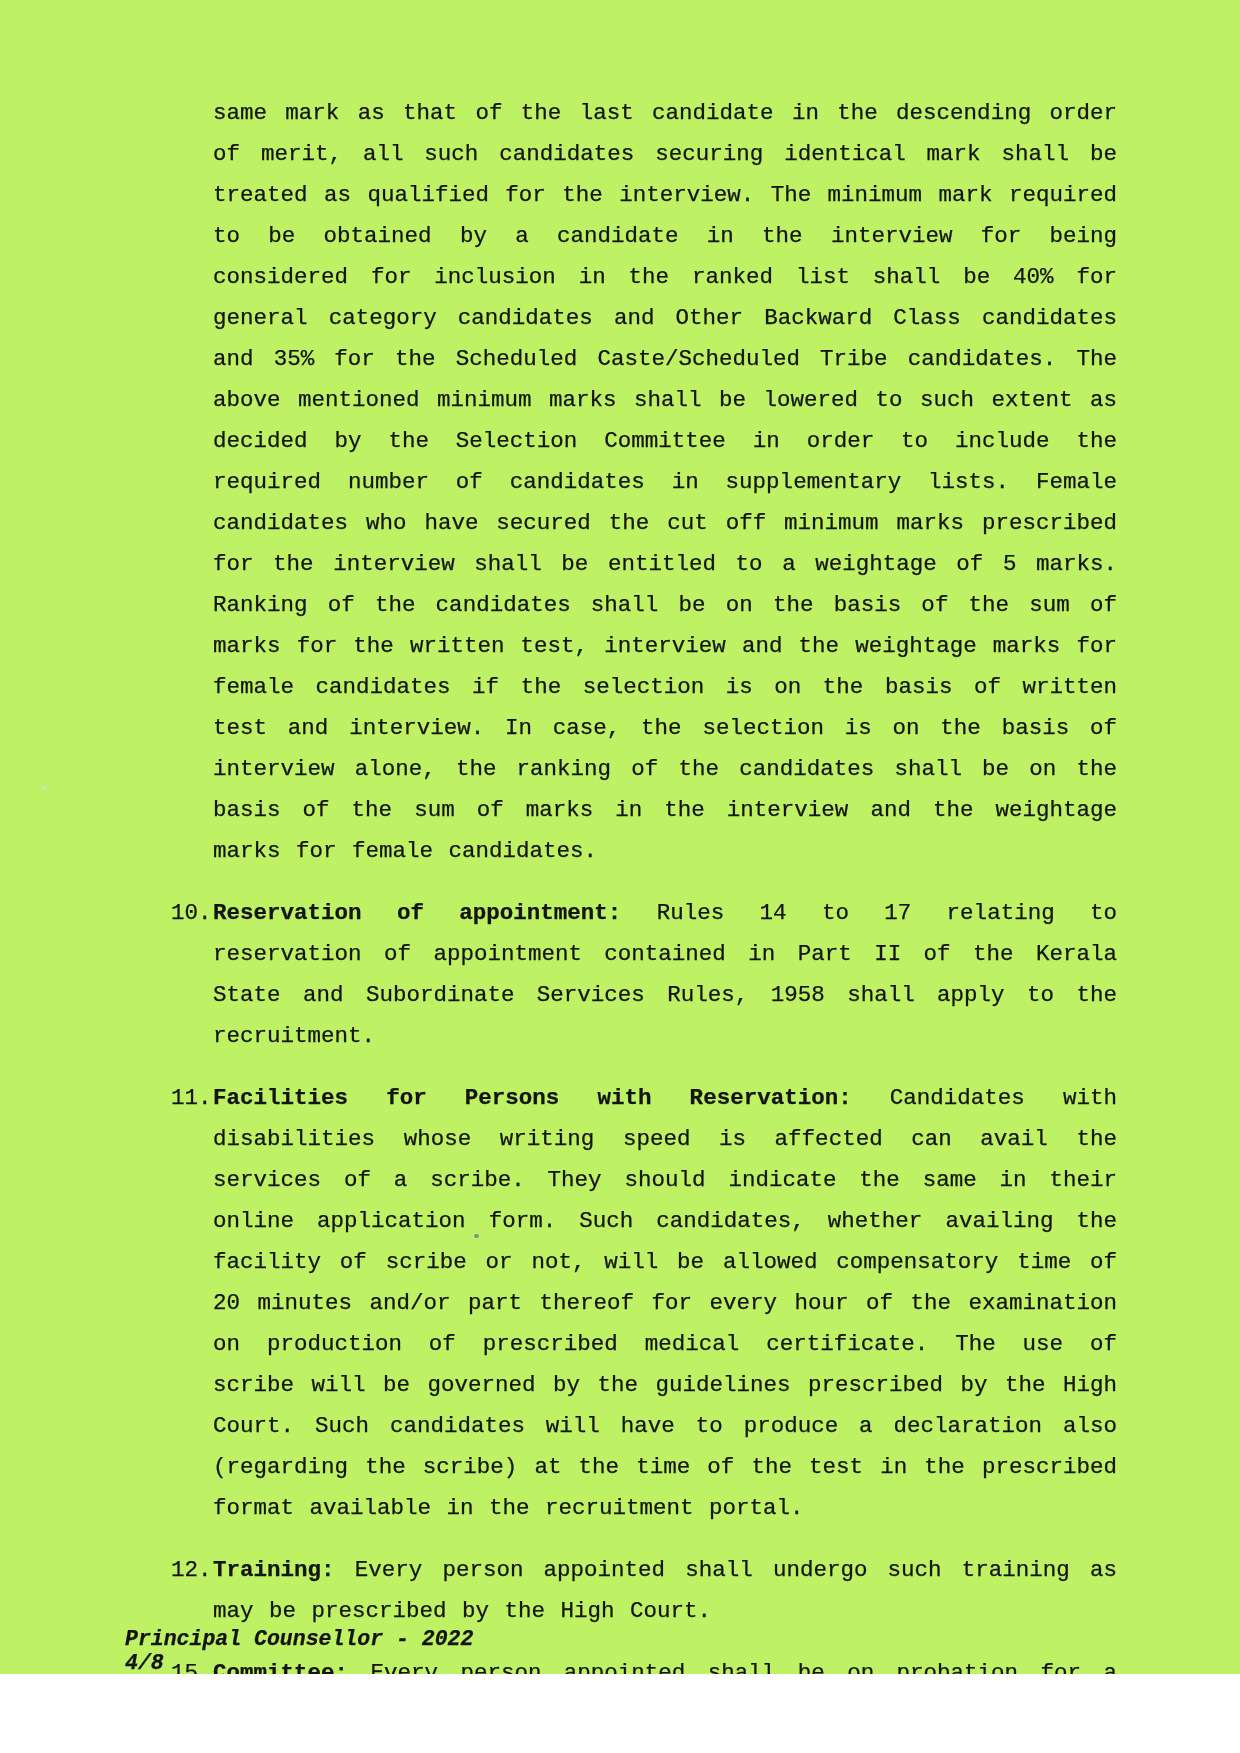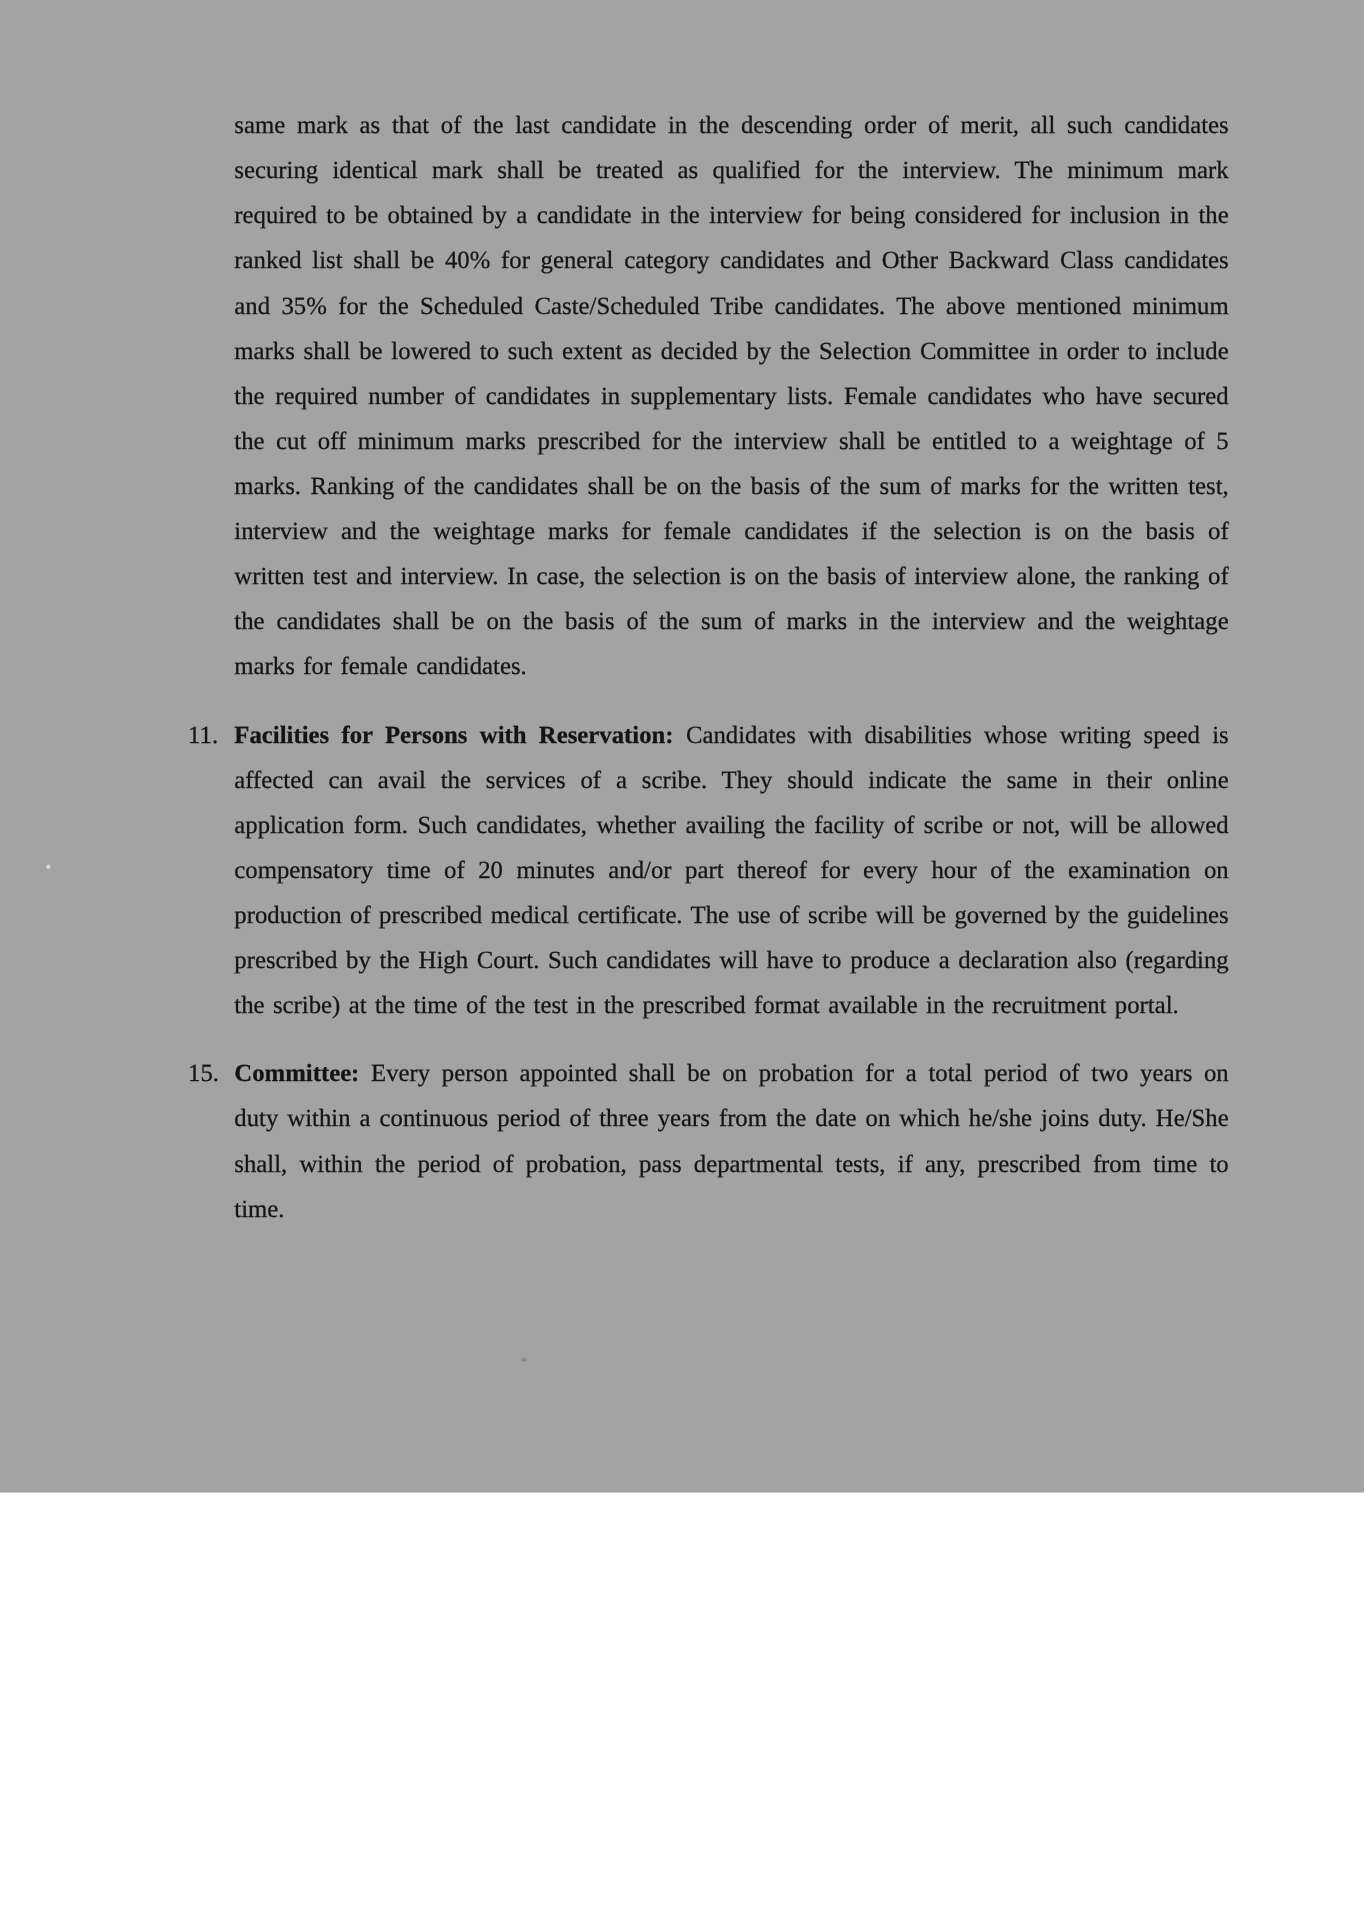--- a/index.html
+++ b/index.html
@@ -3,23 +3,23 @@
 <meta charset="utf-8">
 <style>
   html, body {
     margin: 0;
     padding: 0;
     background: #ffffff;
   }
   .page {
     position: relative;
     width: 1240px;
-    height: 1357px;
-    background: #a3a3a3;
-    font-family: Liberation Serif, serif;
+    height: 1674px;
+    background: #bef264;
+    font-family: Liberation Mono, monospace;
     color: #141414;
     overflow: hidden;
     -webkit-text-stroke: 0.25px #141414;
   }
   .content {
     position: absolute;
     left: 213px;
     top: 93px;
     width: 904px;
   }
@@ -83,27 +83,37 @@
 </style>
 </head>
 <body>
 
 <div class="page">
 
   <div class="content">
 
     <p class="para">same mark as that of the last candidate in the descending order of merit, all such candidates securing identical mark shall be treated as qualified for the interview. The minimum mark required to be obtained by a candidate in the interview for being considered for inclusion in the ranked list shall be 40% for general category candidates and Other Backward Class candidates and 35% for the Scheduled Caste/Scheduled Tribe candidates. The above mentioned minimum marks shall be lowered to such extent as decided by the Selection Committee in order to include the required number of candidates in supplementary lists. Female candidates who have secured the cut off minimum marks prescribed for the interview shall be entitled to a weightage of 5 marks. Ranking of the candidates shall be on the basis of the sum of marks for the written test, interview and the weightage marks for female candidates if the selection is on the basis of written test and interview. In case, the selection is on the basis of interview alone, the ranking of the candidates shall be on the basis of the sum of marks in the interview and the weightage marks for female candidates.</p>
 
+    <div class="item">
+      <span class="num">10.</span>
+      <span class="heading">Reservation of appointment:</span>
+      <span class="body-text">Rules 14 to 17 relating to reservation of appointment contained in Part II of the Kerala State and Subordinate Services Rules, 1958 shall apply to the recruitment.</span>
+    </div>
 
     <div class="item">
       <span class="num">11.</span>
       <span class="heading">Facilities for Persons with Reservation:</span>
       <span class="body-text">Candidates with disabilities whose writing speed is affected can avail the services of a scribe. They should indicate the same in their online application form. Such candidates, whether availing the facility of scribe or not, will be allowed compensatory time of 20 minutes and/or part thereof for every hour of the examination on production of prescribed medical certificate. The use of scribe will be governed by the guidelines prescribed by the High Court. Such candidates will have to produce a declaration also (regarding the scribe) at the time of the test in the prescribed format available in the recruitment portal.</span>
     </div>
 
+    <div class="item">
+      <span class="num">12.</span>
+      <span class="heading">Training:</span>
+      <span class="body-text">Every person appointed shall undergo such training as may be prescribed by the High Court.</span>
+    </div>
 
     <div class="item">
       <span class="num">15.</span>
       <span class="heading">Committee:</span>
       <span class="body-text">Every person appointed shall be on probation for a total period of two years on duty within a continuous period of three years from the date on which he/she joins duty. He/She shall, within the period of probation, pass departmental tests, if any, prescribed from time to time.</span>
     </div>
 
   </div>
 
   <div class="footer">

